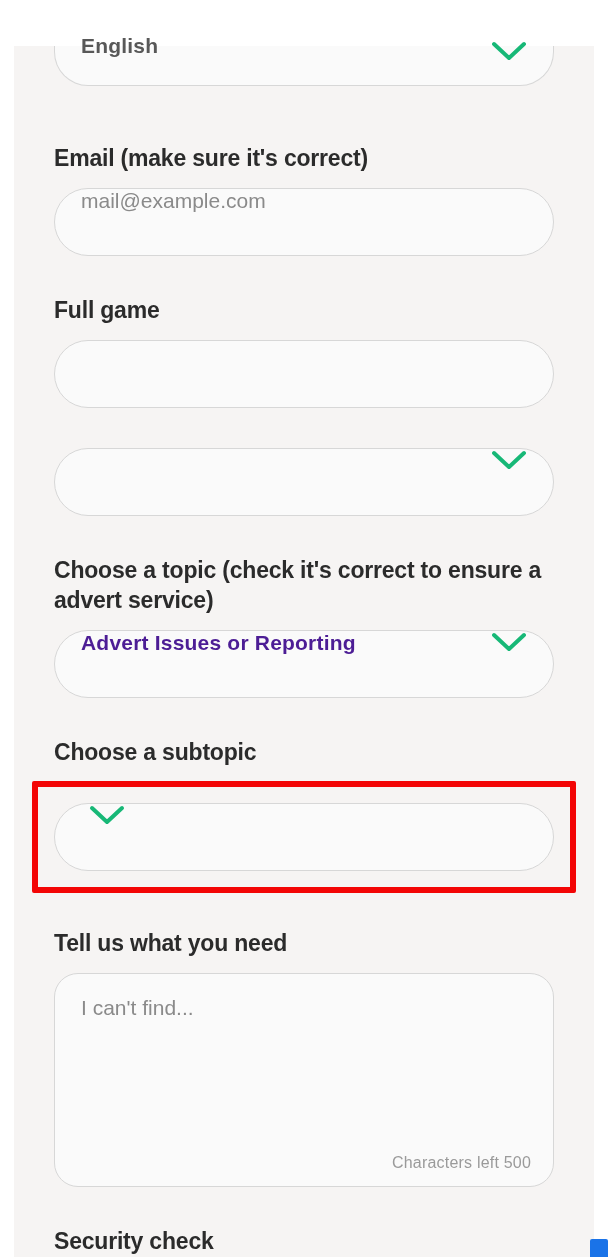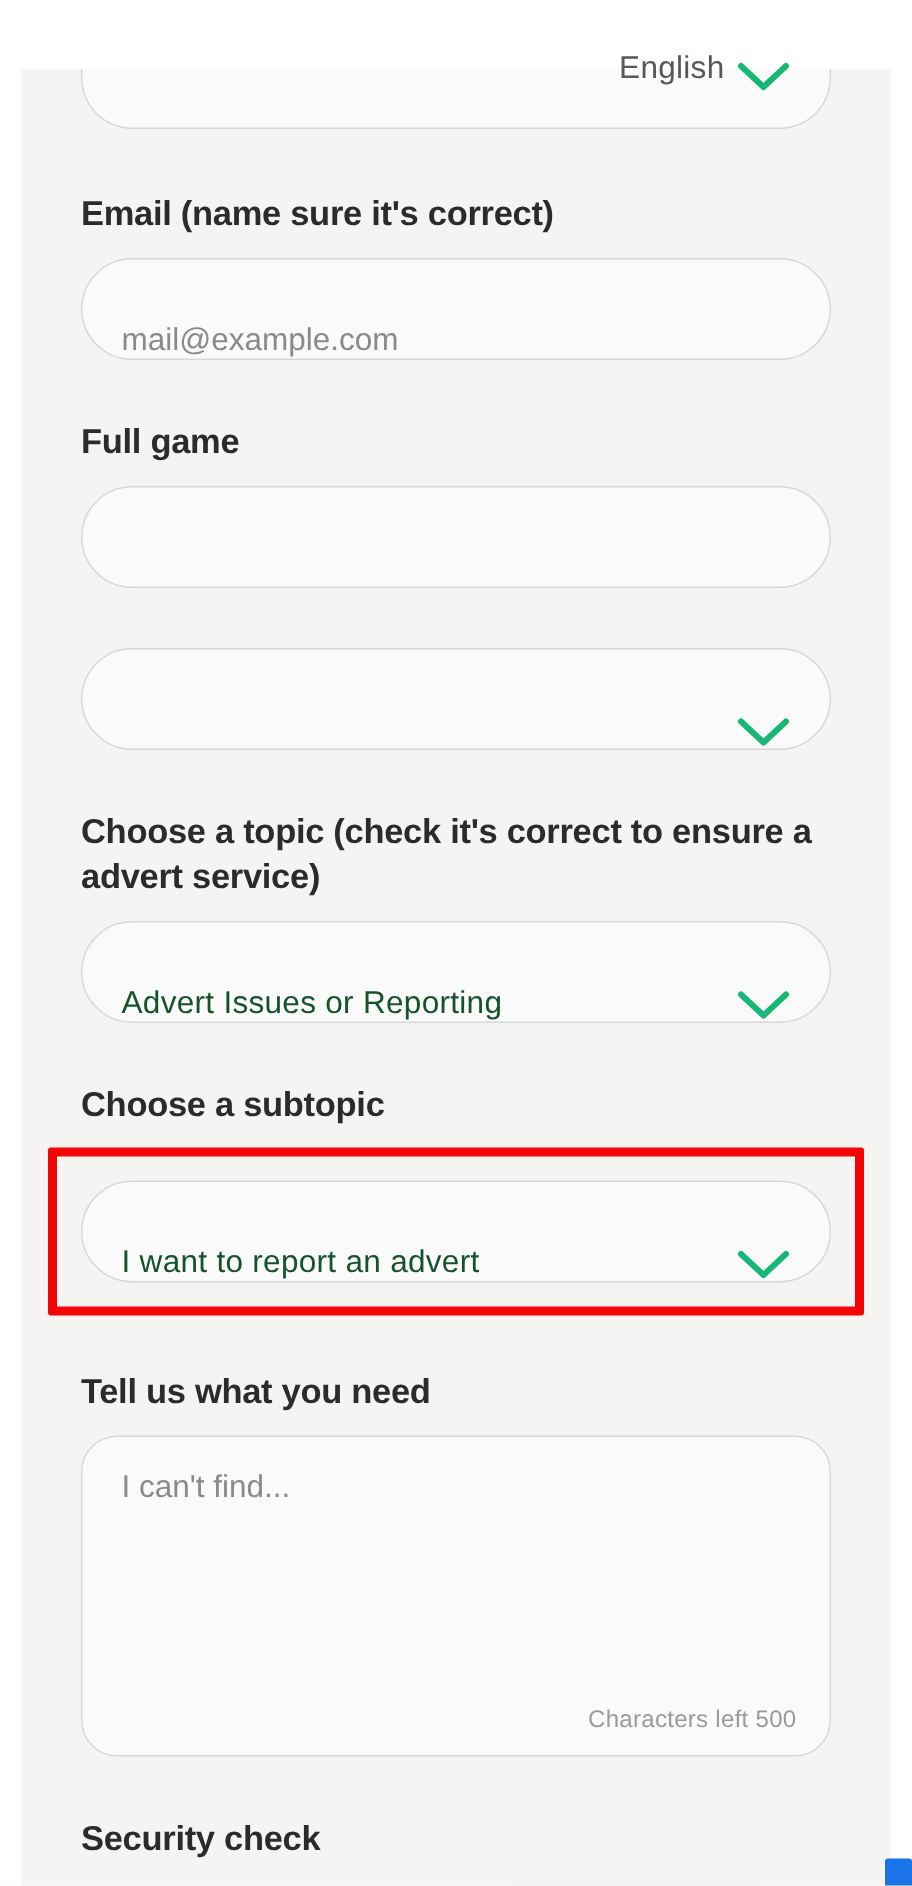--- a/index.html
+++ b/index.html
@@ -28,59 +28,58 @@
     font-family: "Avenir Next", "Segoe UI", Arial, sans-serif;
   }
 
   .select-pill, .input-pill {
     width:100%;
     height:68px;
     border:1px solid #d7d7d7;
     border-radius:34px;
     background:#fafafa;
     display:flex;
-    align-items:flex-end;
+    align-items:flex-start;
     padding:0 26px;
     font-size:21px;
     color:#555;
     position:relative;
     cursor:pointer;
     margin-bottom:40px;
   }
   .input-pill input {
     border:none;
     outline:none;
     background:transparent;
     width:100%;
     font-size:21px;
     color:#333;
   }
   .input-pill input::placeholder { color:#8a8a8a; }
 
-  .select-text { flex:1; color:#14532d; letter-spacing:0.2px;}
+  .select-text { flex:1; color:#4c1d95; letter-spacing:0.2px;font-weight:bold;}
   .chev { flex:0 0 auto; margin-left:8px; display:flex; align-items:center;}
   .chev svg { width:36px; height:22px; stroke:#17b877; stroke-width:4; fill:none; stroke-linecap:round; stroke-linejoin:round;}
 
   
   .clipped-select {
     height:40px; 
     margin-top:0;
     border:1px solid #d7d7d7;
     border-top:none;
     border-radius:0 0 34px 34px;
     background:#fafafa;
     display:flex;
     align-items:flex-start;
     padding:0 26px;
     font-size:21px;
     color:#555;
     position:relative;
     cursor:pointer;
-    margin-bottom:42px;
-    text-align:right;
+    margin-bottom:58px;
   }
   .clipped-select .select-text { line-height:0; margin-top:0px; color:#585858;}
   .clipped-select .chev { margin-top:-6px;}
 
   .textarea-box {
     width:100%;
     height:214px;
     border:1px solid #d7d7d7;
     border-radius:24px;
     background:#fafafa;
@@ -134,21 +133,21 @@
   <div class="clipped-select">
     <span class="select-text">English</span>
     <span class="chev">
       <svg viewBox="0 0 36 22">
           <polyline points="3,4 18,18 33,4"></polyline>
         </svg>
     </span>
   </div>
 
   <div class="field-wrap">
-    <div class="label">Email (name sure it's correct)</div>
+    <div class="label">Email (make sure it's correct)</div>
     <div class="input-pill">
       <input type="text" placeholder="mail@example.com" style="">
     </div>
   </div>
 
   <div class="field-wrap">
     <div class="label">Full game</div>
     <div class="input-pill">
       <input type="text" style="">
     </div>
@@ -174,21 +173,20 @@
             <polyline points="3,4 18,18 33,4"></polyline>
           </svg>
       </span>
     </div>
   </div>
 
   <div class="field-wrap">
     <div class="label">Choose a subtopic</div>
     <div class="highlight-box">
       <div class="select-pill">
-        <span class="select-text">I want to report an advert</span>
         <span class="chev">
           <svg viewBox="0 0 36 22">
               <polyline points="3,4 18,18 33,4"></polyline>
             </svg>
         </span>
       </div>
     </div>
   </div>
 
   <div class="field-wrap">

